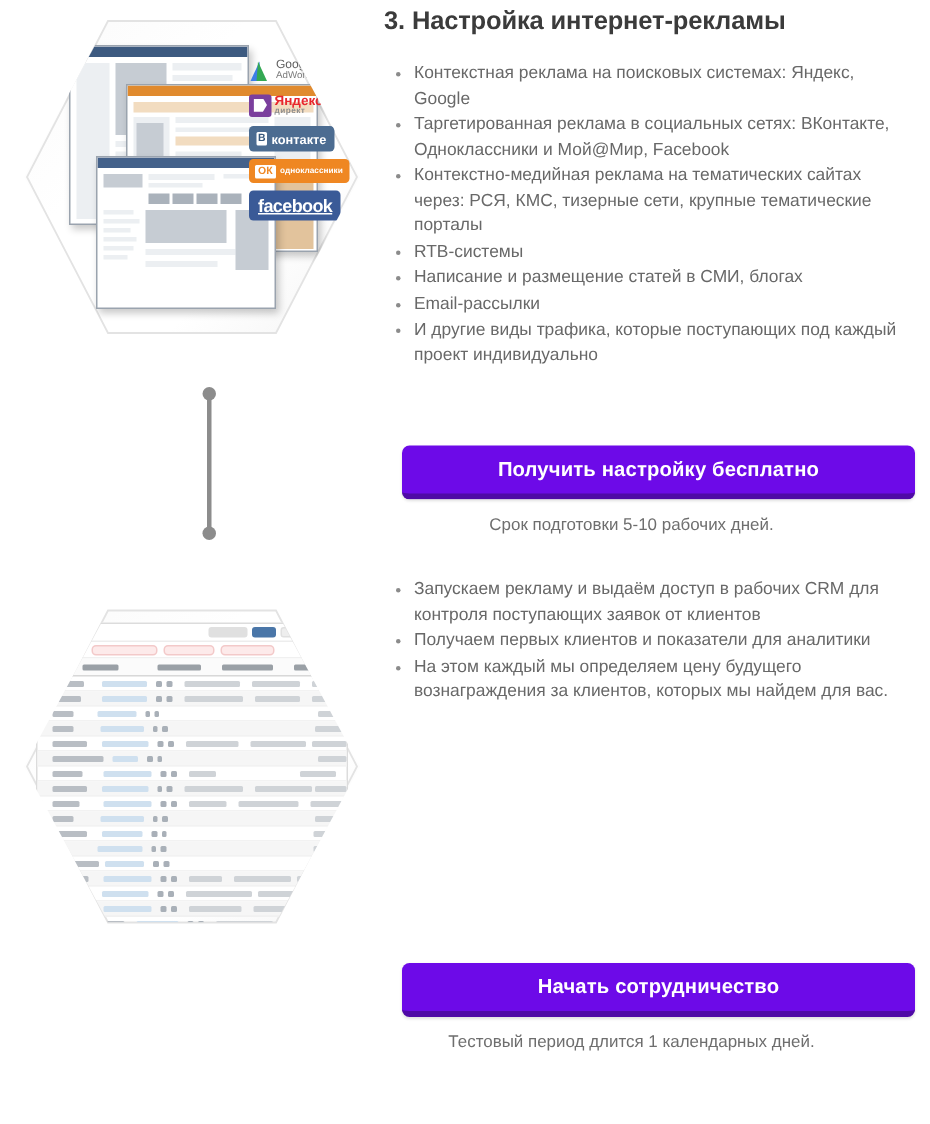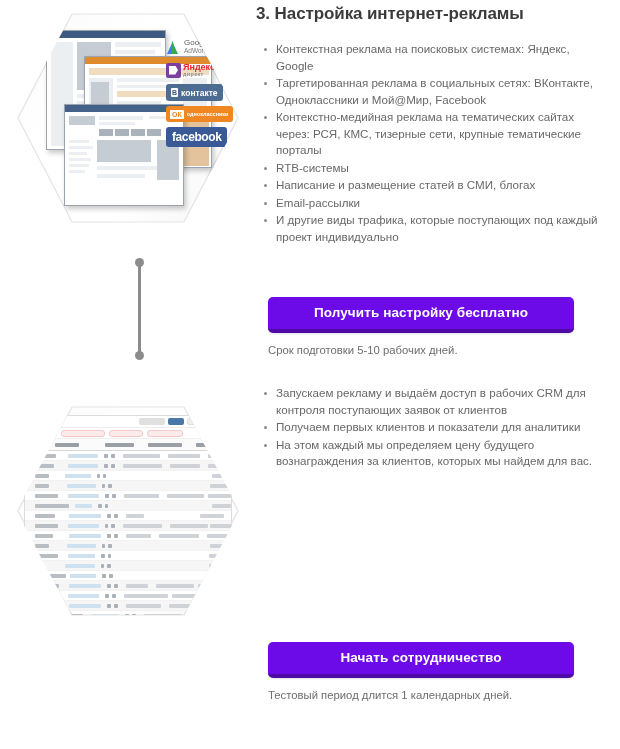--- a/index.html
+++ b/index.html
@@ -174,20 +174,21 @@
   }
 
   .logo-fb {
     background: #3a5a97;
     color: #ffffff;
     border-radius: 3px;
     padding: 0 6px;
     height: 20px;
     font-size: 12px;
     letter-spacing: -0.4px;
+    text-decoration: underline;
   }
 
   
   .crm {
     position: absolute;
     left: 8px; top: 10px;
     width: 208px; height: 196px;
     background: #ffffff;
     border: 1px solid #dcdcdc;
     filter: blur(0.35px);
@@ -282,39 +283,40 @@
     background: #8b8b8b;
   }
 
   
   .cta-wrap { position: absolute; left: 268px; width: 306px; }
   #cta-3 { top: 297px; }
   #cta-4 { top: 642px; }
 
   .cta-btn {
     display: block;
-    width: 306px;
+    width: 342px;
     height: 36px;
     background: #6d0ae8;
     border: none;
     border-bottom: 4px solid #4f0aa6;
     border-radius: 5px;
     color: #ffffff;
     font-family: "Liberation Sans", "DejaVu Sans", sans-serif;
     font-size: 13.5px;
     font-weight: bold;
     letter-spacing: 0.1px;
     cursor: pointer;
     text-align: center;
     line-height: 32px;
     box-shadow: 0 1px 2px rgba(0,0,0,0.12);
   }
   .cta-note {
     display: block;
     width: 306px;
+    text-align: center;
     margin-top: 11px;
     font-size: 11.3px;
     color: #6e6e6e;
   }
 </style>
 </head>
 <body>
 
 <div class="page">
 

